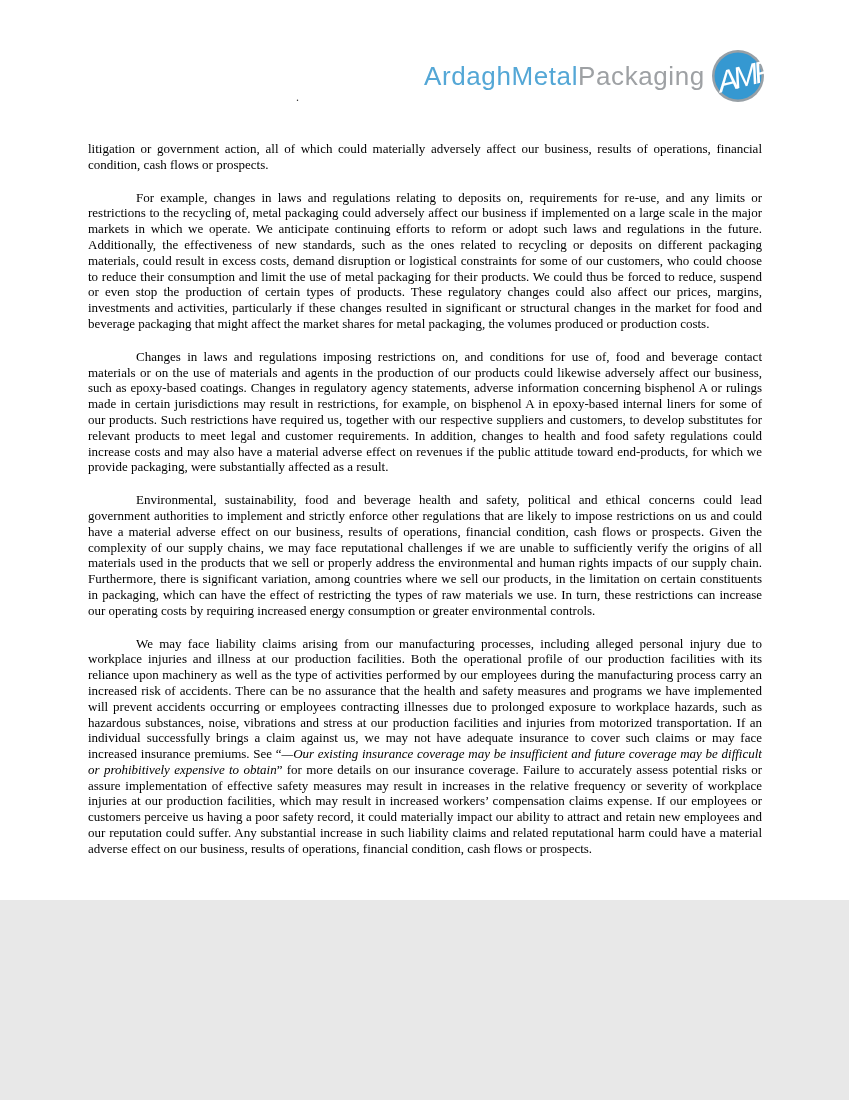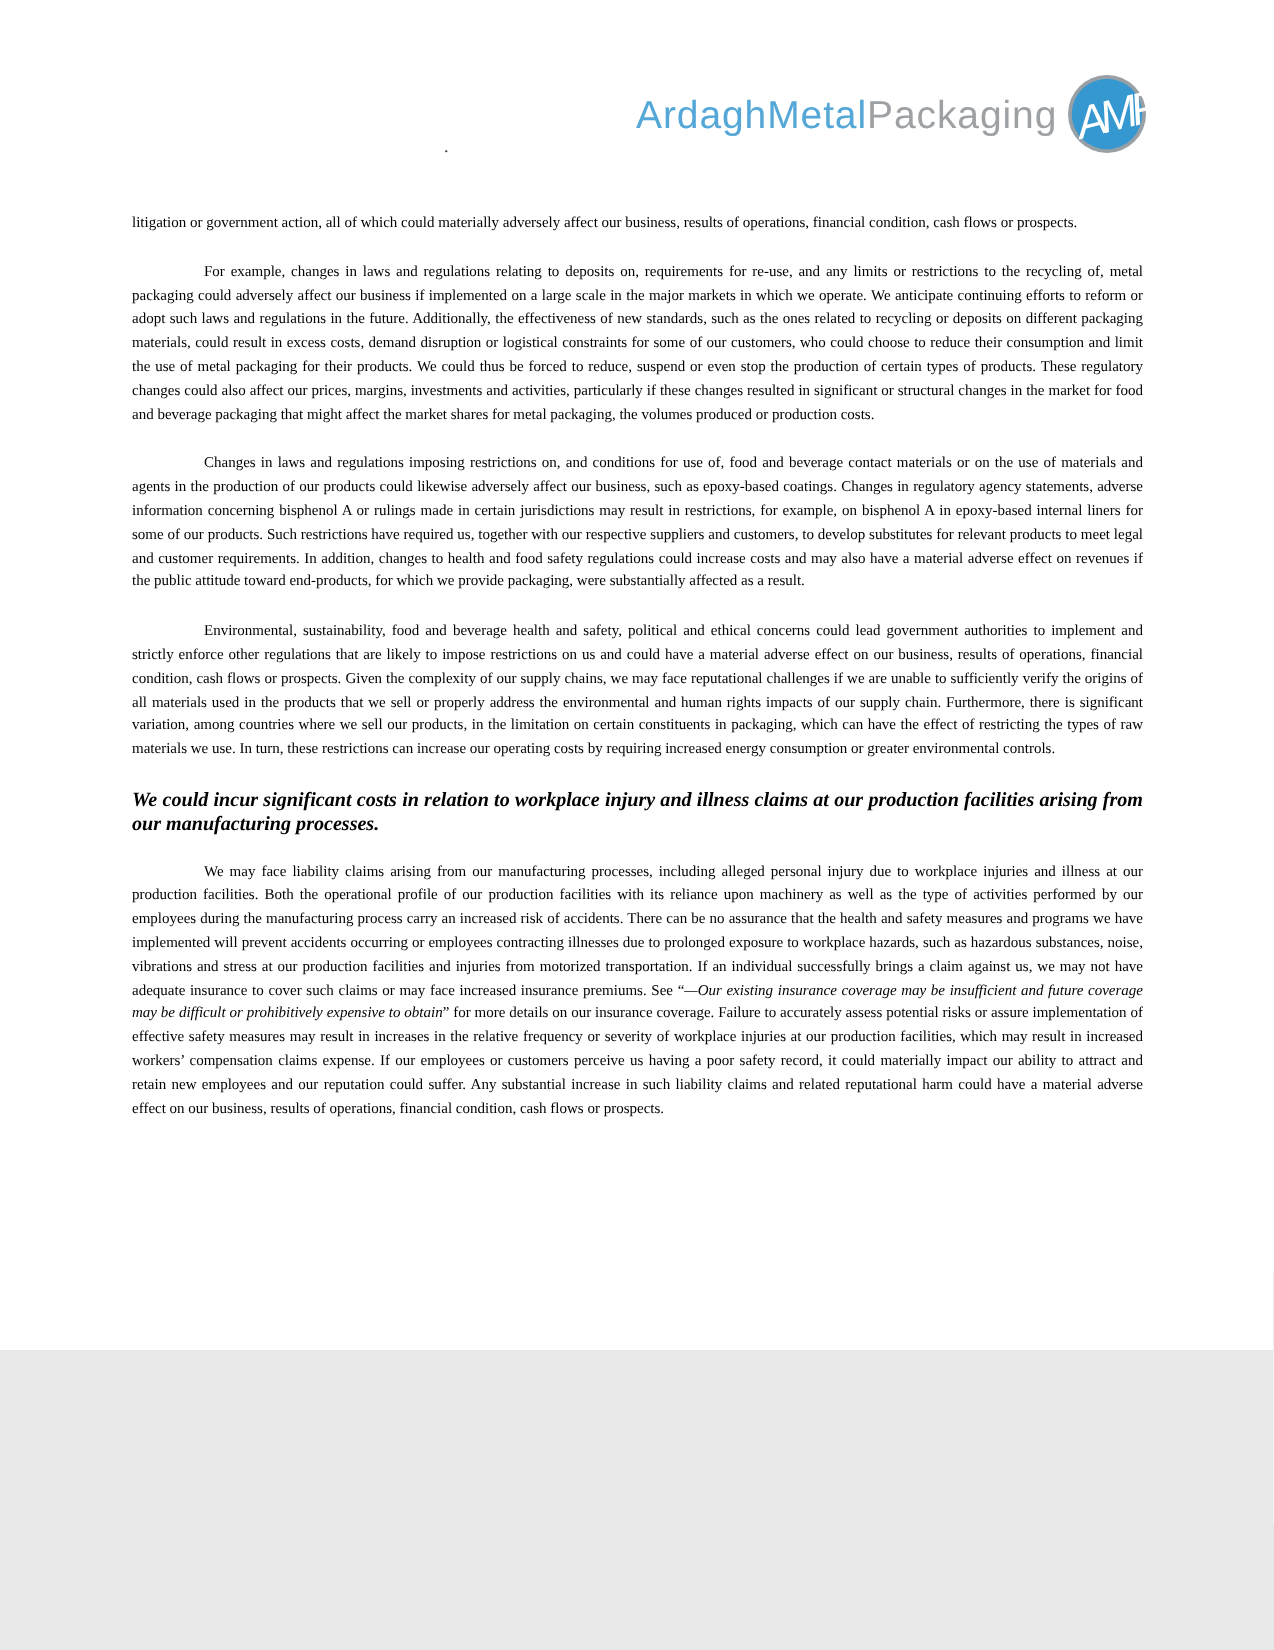--- a/index.html
+++ b/index.html
@@ -44,21 +44,21 @@
   }
 
   
   .content {
     position: absolute;
     left: 88px;
     top: 141px;
     width: 674px;
   }
   .body-par {
-    font-size: 10px;
+    font-size: 13px;
     line-height: 15.8px;
     text-align: justify;
     margin: 0 0 17px 0;
   }
   .indent { text-indent: 48px; }
   .risk-heading {
     font-size: 13.4px;
     line-height: 15.8px;
     font-weight: bold;
     font-style: italic;
@@ -112,21 +112,20 @@
     </svg>
   </div>
 
   <span class="stray-mark">.</span>
 
   <div class="content">
     <p class="body-par">litigation or government action, all of which could materially adversely affect our business, results of operations, financial condition, cash flows or prospects.</p>
     <p class="body-par indent">For example, changes in laws and regulations relating to deposits on, requirements for re-use, and any limits or restrictions to the recycling of, metal packaging could adversely affect our business if implemented on a large scale in the major markets in which we operate. We anticipate continuing efforts to reform or adopt such laws and regulations in the future. Additionally, the effectiveness of new standards, such as the ones related to recycling or deposits on different packaging materials, could result in excess costs, demand disruption or logistical constraints for some of our customers, who could choose to reduce their consumption and limit the use of metal packaging for their products. We could thus be forced to reduce, suspend or even stop the production of certain types of products. These regulatory changes could also affect our prices, margins, investments and activities, particularly if these changes resulted in significant or structural changes in the market for food and beverage packaging that might affect the market shares for metal packaging, the volumes produced or production costs.</p>
     <p class="body-par indent">Changes in laws and regulations imposing restrictions on, and conditions for use of, food and beverage contact materials or on the use of materials and agents in the production of our products could likewise adversely affect our business, such as epoxy-based coatings. Changes in regulatory agency statements, adverse information concerning bisphenol A or rulings made in certain jurisdictions may result in restrictions, for example, on bisphenol A in epoxy-based internal liners for some of our products. Such restrictions have required us, together with our respective suppliers and customers, to develop substitutes for relevant products to meet legal and customer requirements. In addition, changes to health and food safety regulations could increase costs and may also have a material adverse effect on revenues if the public attitude toward end-products, for which we provide packaging, were substantially affected as a result.</p>
     <p class="body-par indent">Environmental, sustainability, food and beverage health and safety, political and ethical concerns could lead government authorities to implement and strictly enforce other regulations that are likely to impose restrictions on us and could have a material adverse effect on our business, results of operations, financial condition, cash flows or prospects. Given the complexity of our supply chains, we may face reputational challenges if we are unable to sufficiently verify the origins of all materials used in the products that we sell or properly address the environmental and human rights impacts of our supply chain. Furthermore, there is significant variation, among countries where we sell our products, in the limitation on certain constituents in packaging, which can have the effect of restricting the types of raw materials we use. In turn, these restrictions can increase our operating costs by requiring increased energy consumption or greater environmental controls.</p>
-    <p class="risk-heading">We could incur significant costs in relation to workplace injury and illness claims at our production facilities arising from our manufacturing processes.</p>
     <p class="body-par indent"><span>We may face liability claims arising from our manufacturing processes, including alleged personal injury due to workplace injuries and illness at our production facilities. Both the operational profile of our production facilities with its reliance upon machinery as well as the type of activities performed by our employees during the manufacturing process carry an increased risk of accidents. There can be no assurance that the health and safety measures and programs we have implemented will prevent accidents occurring or employees contracting illnesses due to prolonged exposure to workplace hazards, such as hazardous substances, noise, vibrations and stress at our production facilities and injuries from motorized transportation. If an individual successfully brings a claim against us, we may not have adequate insurance to cover such claims or may face increased insurance premiums. See “</span><span class="inline-italic">—Our existing insurance coverage may be insufficient and future coverage may be difficult or prohibitively expensive to obtain</span><span>” for more details on our insurance coverage. Failure to accurately assess potential risks or assure implementation of effective safety measures may result in increases in the relative frequency or severity of workplace injuries at our production facilities, which may result in increased workers’ compensation claims expense. If our employees or customers perceive us having a poor safety record, it could materially impact our ability to attract and retain new employees and our reputation could suffer. Any substantial increase in such liability claims and related reputational harm could have a material adverse effect on our business, results of operations, financial condition, cash flows or prospects.</span></p>
   </div>
 
   <div class="footer-rule"></div>
   <div class="footer-company">Ardagh These Packaging S.A.</div>
   <div class="page-number">26</div>
 
 </div>
 
 </body></html>

